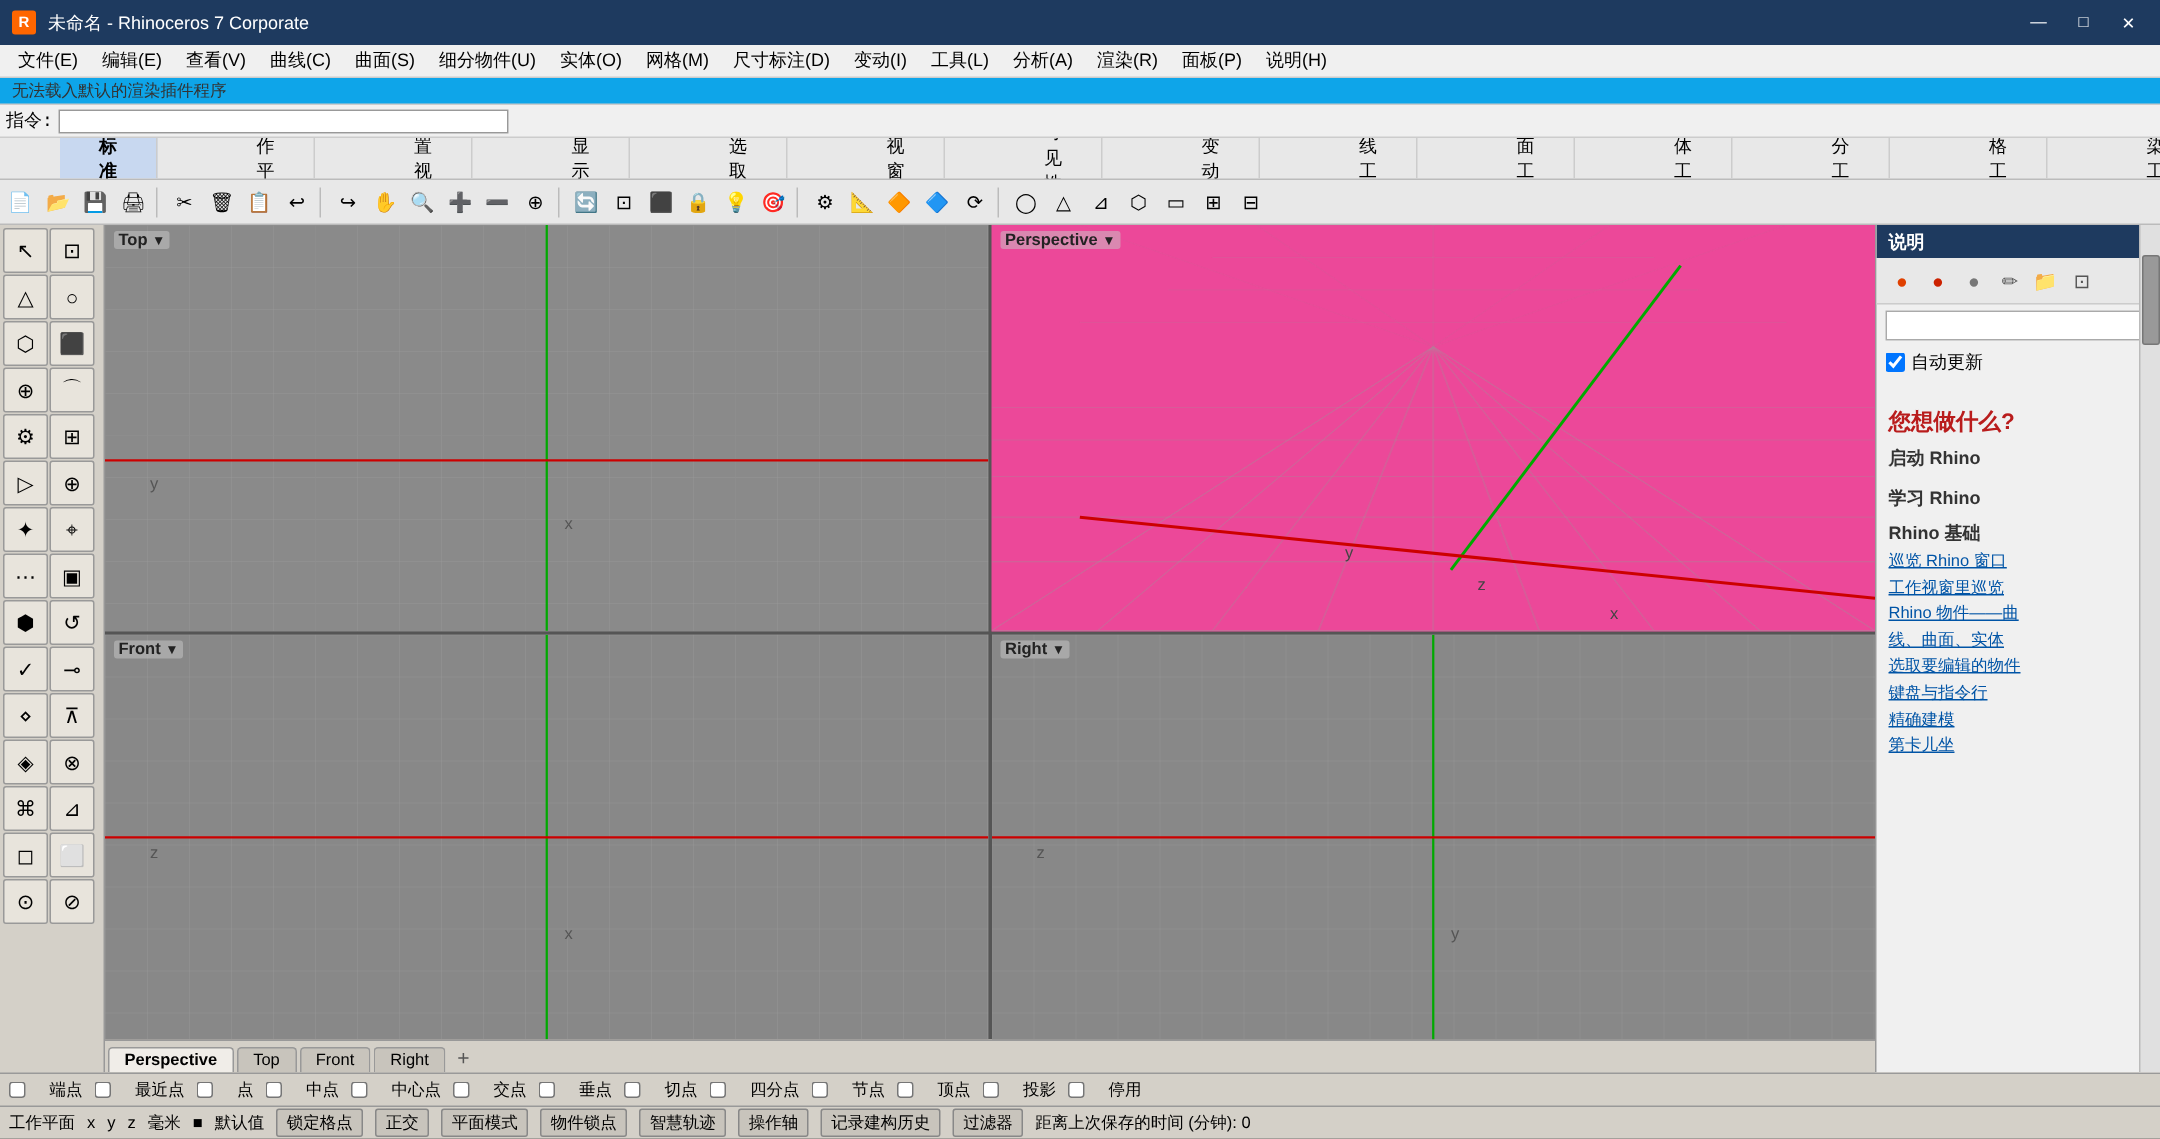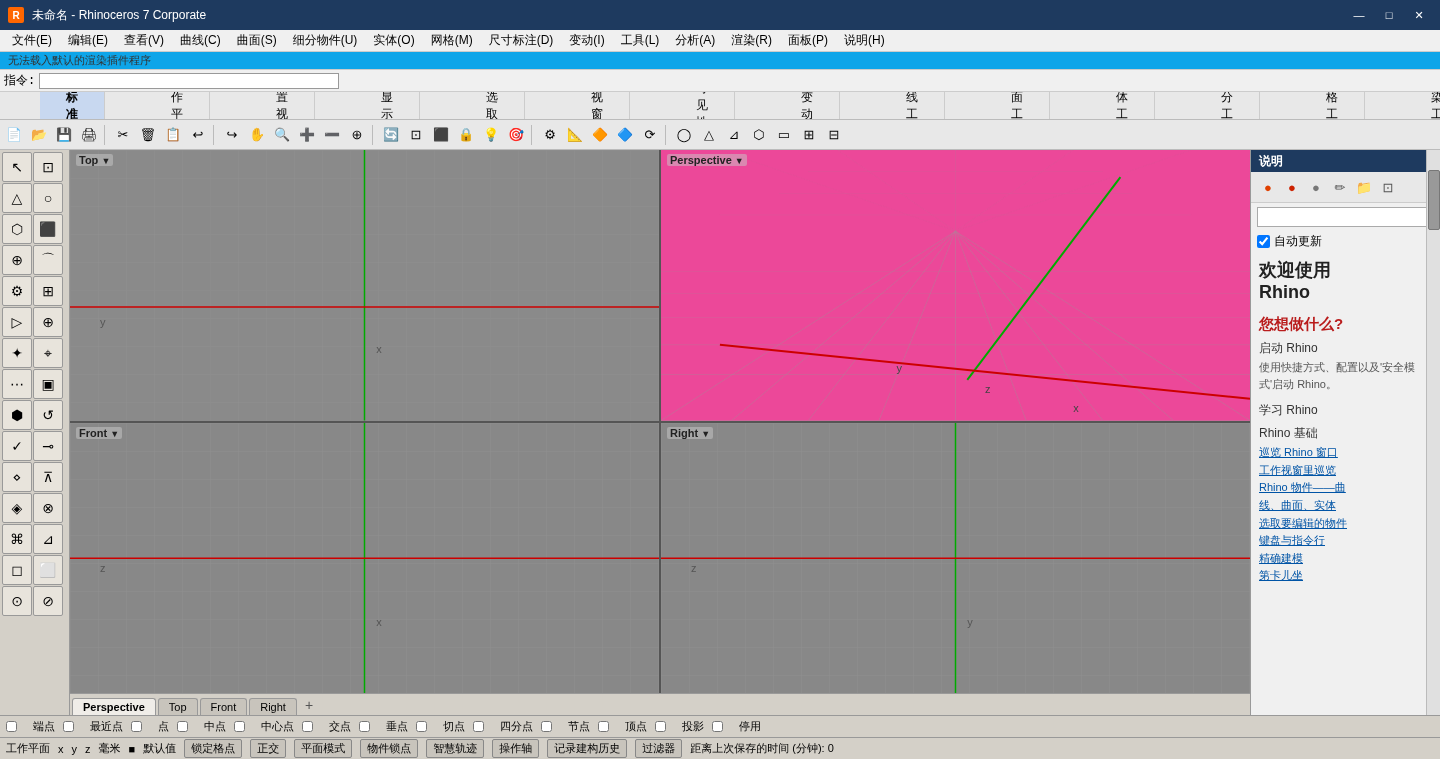--- a/index.html
+++ b/index.html
@@ -214,21 +214,21 @@
       font-size: 12px;
       gap: 4px;
     }
     #right-panel-welcome {
       padding: 8px;
       font-size: 12px;
       color: #333;
     }
     #right-panel-welcome h2 { font-size: 18px; color: #222; line-height: 1.2; margin-bottom: 4px; }
     #right-panel-welcome h3 { font-size: 15px; color: #b91c1c; margin: 10px 0 4px 0; }
-    .rp-section-title { font-size: 12px; font-weight: normal; color: #333; margin: 6px 0 2px 0; }
+    .rp-section-title { font-size: 12px; font-weight: bold; color: #333; margin: 6px 0 2px 0; }
     .rp-link { color: #0054a6; cursor: pointer; text-decoration: underline; font-size: 11px; line-height: 1.6; display: block; }
     .rp-scrollbar {
       position: absolute;
       right: 0;
       top: 0;
       width: 14px;
       height: 100%;
       background: #e0e0e0;
       border-left: 1px solid #bbb;
     }
@@ -656,27 +656,22 @@
         <div class="rp-icon" style="color:#555;">✏</div>
         <div class="rp-icon" style="color:#cc8800;">📁</div>
         <div class="rp-icon" style="color:#555;">⊡</div>
       </div>
       <input type="text" id="right-panel-search" style="">
       <div id="right-panel-checkbox">
         <input type="checkbox" id="auto-update" checked="" style="">
         <label for="auto-update">自动更新</label>
       </div>
       <div id="right-panel-welcome">
-        <h2>
-          <span>欢迎使用</span><br>
-          <span>Rhino</span>
-        </h2>
         <h3 style="margin-top:12px;">您想做什么?</h3>
         <div class="rp-section-title">启动 Rhino</div>
-        <div style="font-size:11px; color:#555; line-height:1.5;">使用快捷方式、配置以及'安全模式'启动 Rhino。</div>
         <div class="rp-section-title" style="margin-top:10px;">学习 Rhino</div>
         <div class="rp-section-title">Rhino 基础</div>
         <a class="rp-link">巡览 Rhino 窗口</a>
         <a class="rp-link">工作视窗里巡览</a>
         <a class="rp-link">Rhino 物件——曲<br>线、曲面、实体</a>
         <a class="rp-link">选取要编辑的物件</a>
         <a class="rp-link">键盘与指令行</a>
         <a class="rp-link">精确建模</a>
         <a class="rp-link">第卡儿坐</a>
       </div>

